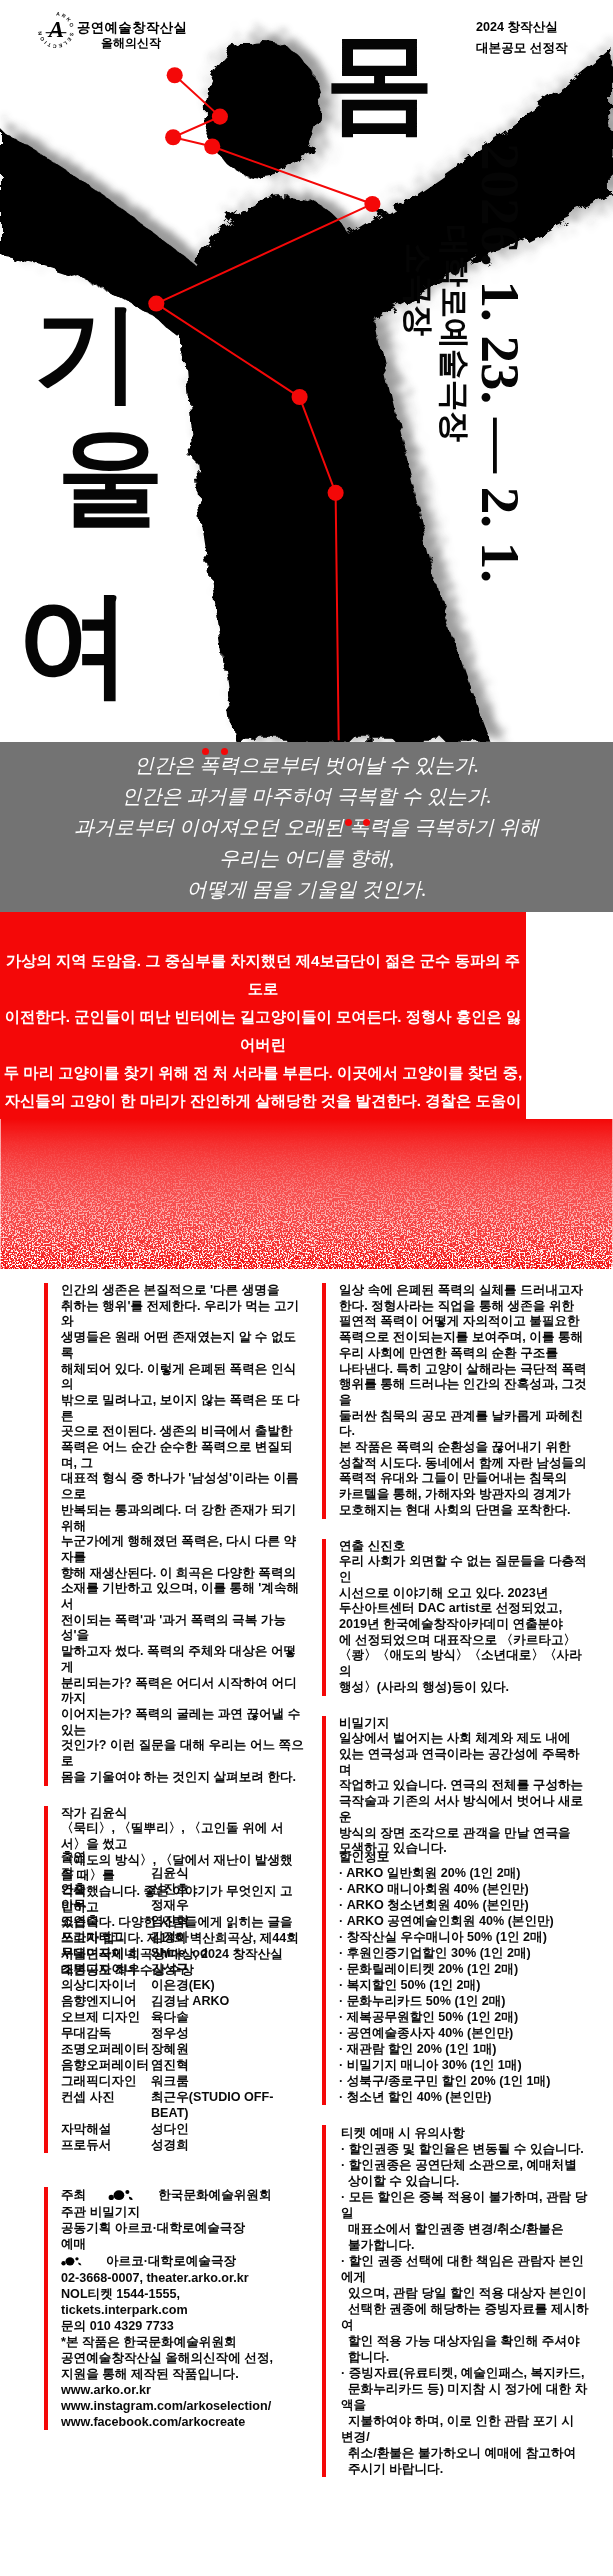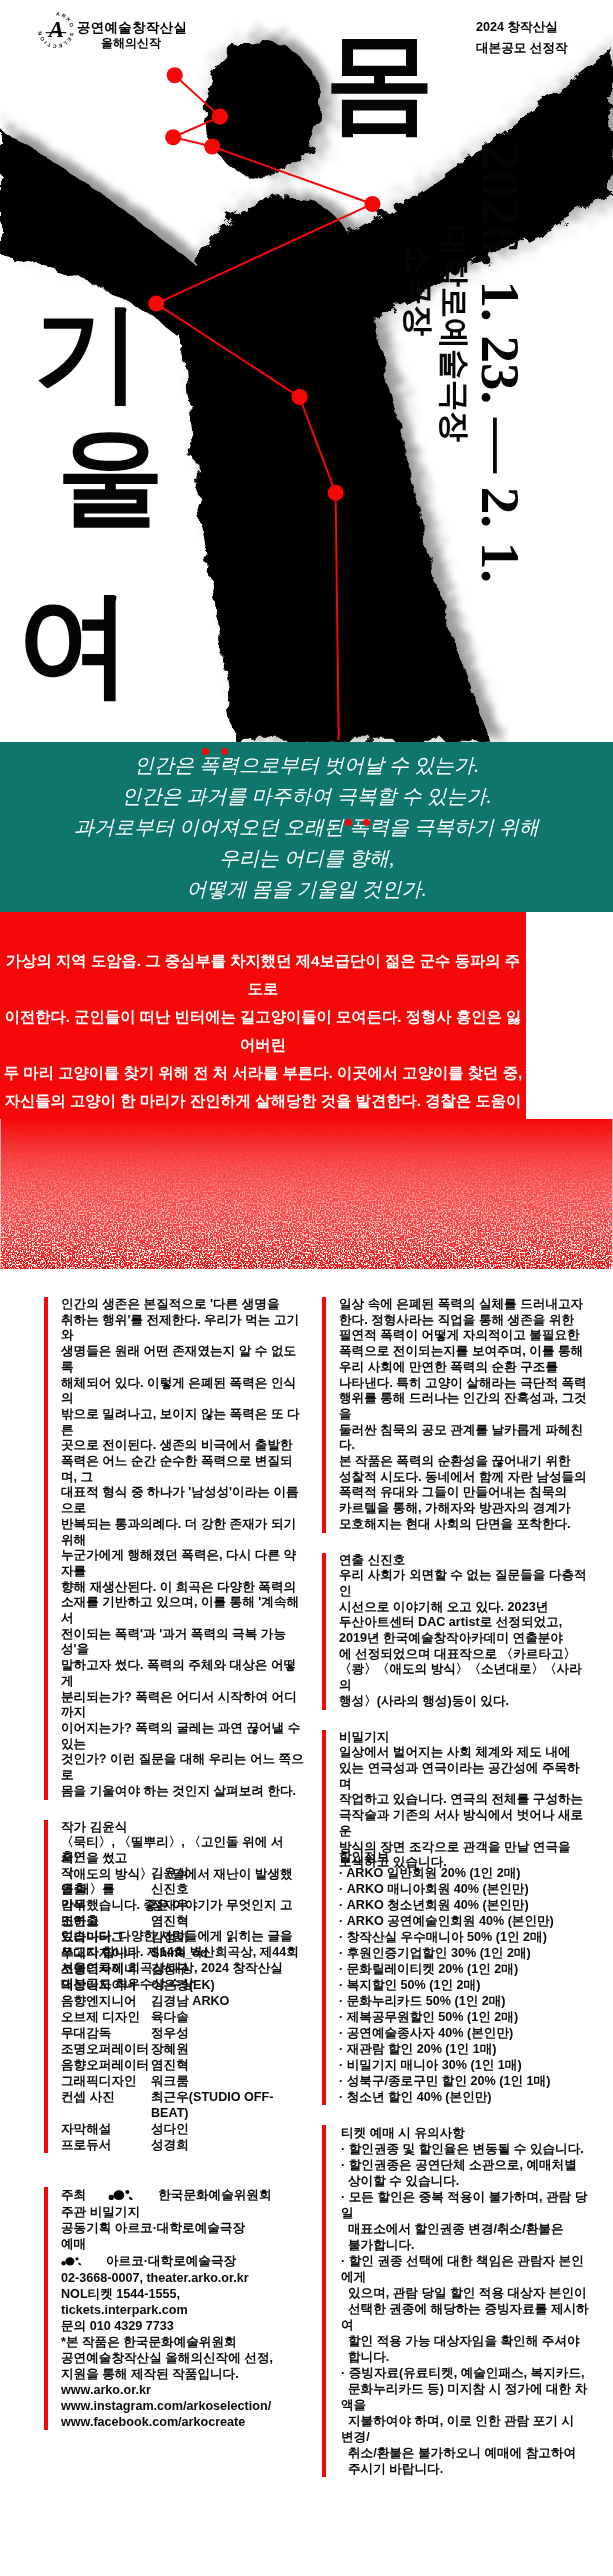--- a/index.html
+++ b/index.html
@@ -16,38 +16,38 @@
   .t-mom{top:9.2px;left:325px;font-size:109px;}
   .t-gi{top:281px;left:34px;font-size:107px;}
   .t-ul{top:405px;left:57px;font-size:107px;}
   .t-yeo{top:567px;left:17px;font-size:115px;}
   .vrot{position:absolute;transform:rotate(90deg);transform-origin:0 0;white-space:nowrap;
         font-family:"Liberation Serif","DejaVu Serif",serif;font-weight:600;color:#050505;}
   .v-date{top:143px;left:532px;font-size:55px;}
   .v-venue{top:225px;left:475px;font-size:31px;}
   .v-hall{top:243px;left:439px;font-size:31px;}
   
-  .quote-band{position:absolute;top:742px;left:0;width:613px;height:170px;background:#0f766e;}
+  .quote-band{position:absolute;top:742px;left:0;width:613px;height:170px;background:#737373;}
   .quote-text{padding-top:7.7px;text-align:center;color:#fff;font-family:"Liberation Serif","DejaVu Serif",serif;
               font-style:italic;font-size:20px;line-height:31px;white-space:pre-wrap;}
   .qdot{position:absolute;width:7px;height:7px;border-radius:50%;background:#f40808;}
   
   .synopsis-band{position:absolute;top:912px;left:0;width:526px;height:207px;background:#f40808;}
   .synopsis-text{padding-top:35px;text-align:center;color:#fff;font-weight:800;font-size:15.3px;line-height:28px;white-space:pre-wrap;}
   
   .halftone{position:absolute;top:1119px;left:0;width:613px;height:150px;}
   
   .essay{position:absolute;top:1269px;left:0;width:613px;height:555px;}
   .credits-sec{position:absolute;top:1824px;left:0;width:613px;height:752px;}
   .col-l{position:absolute;left:44px;width:261px;}
   .col-r{position:absolute;left:322px;width:267px;}
   .block{border-left:4.6px solid #f40808;padding-left:13px;font-weight:700;font-size:12.6px;
          line-height:15.7px;color:#0a0a0a;}
   .block .body{white-space:pre-wrap;}
-  .mt20{margin-top:28px;} .mt26{margin-top:20px;} .mt32{margin-top:24.5px;} .mt42{margin-top:20px;padding-left:15px;} .mt44{margin-top:34px;}
+  .mt20{margin-top:14px;} .mt26{margin-top:20px;} .mt32{margin-top:24.5px;} .mt42{margin-top:20px;padding-left:15px;} .mt44{margin-top:34px;}
   .credit-table{line-height:16px;font-size:12.6px;}
   .credit-row{display:flex;}
   .credit-label{width:90px;flex:none;}
   .credit-value{white-space:pre-wrap;}
   .info-block{font-size:12.6px;line-height:16px;}
   .info-lines{white-space:pre-wrap;}
   .logo-line{display:flex;align-items:center;gap:22px;height:17.6px;}
   .notice-block,.discount-block{font-size:12.6px;line-height:16px;}
 </style>
 </head>

